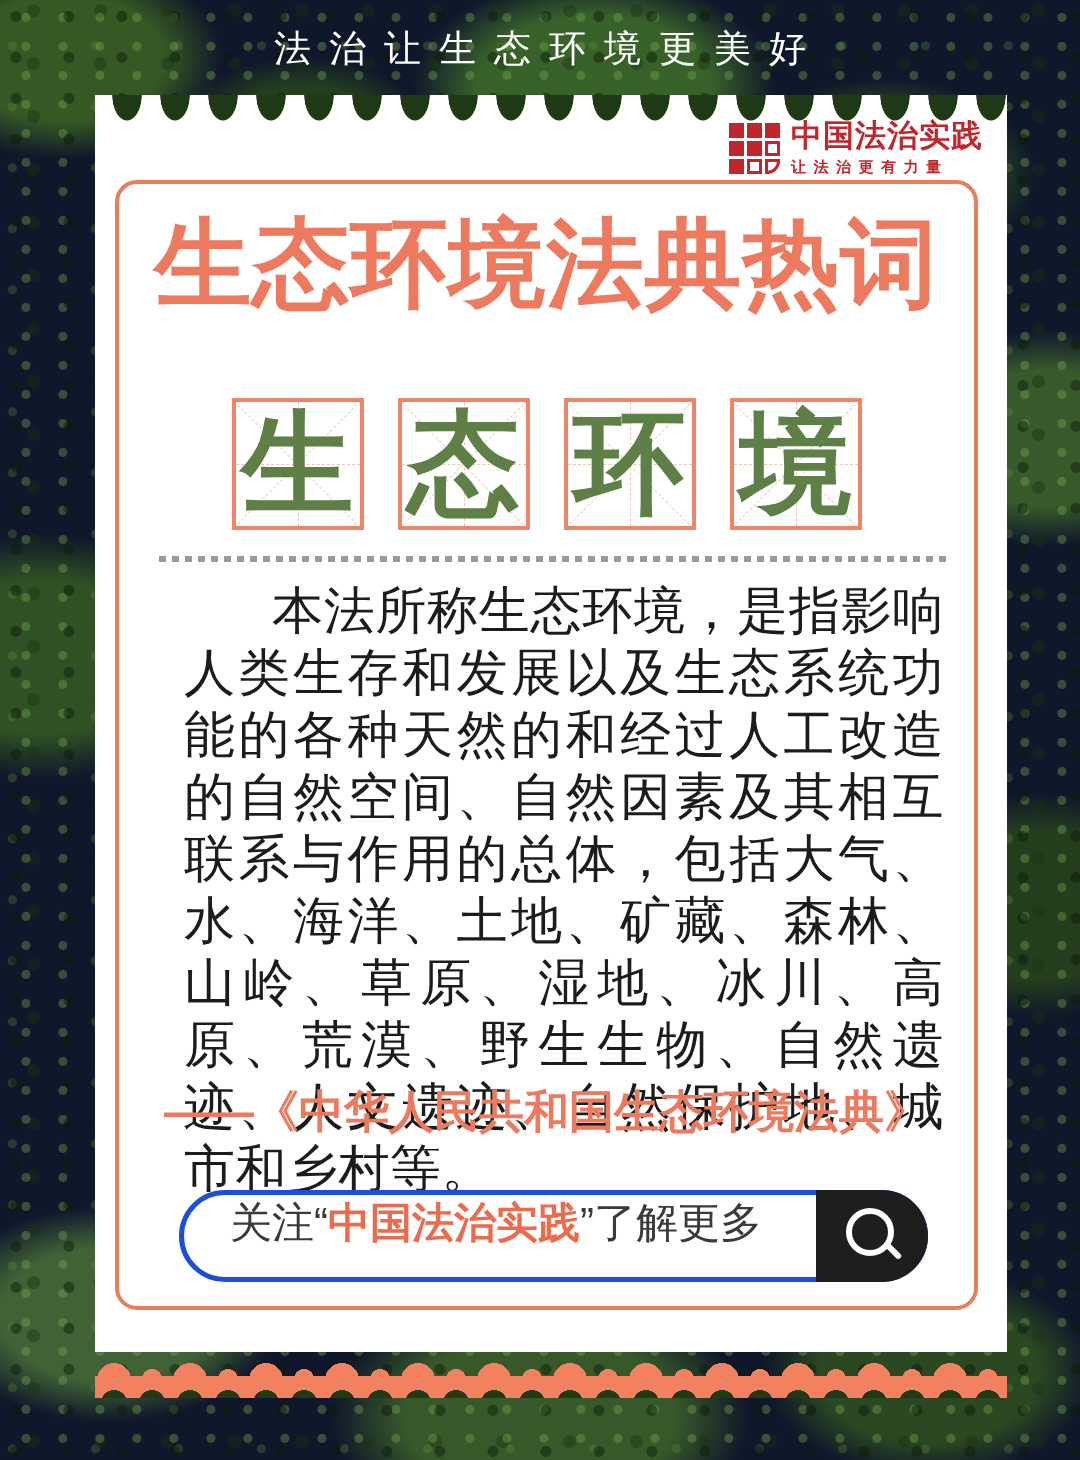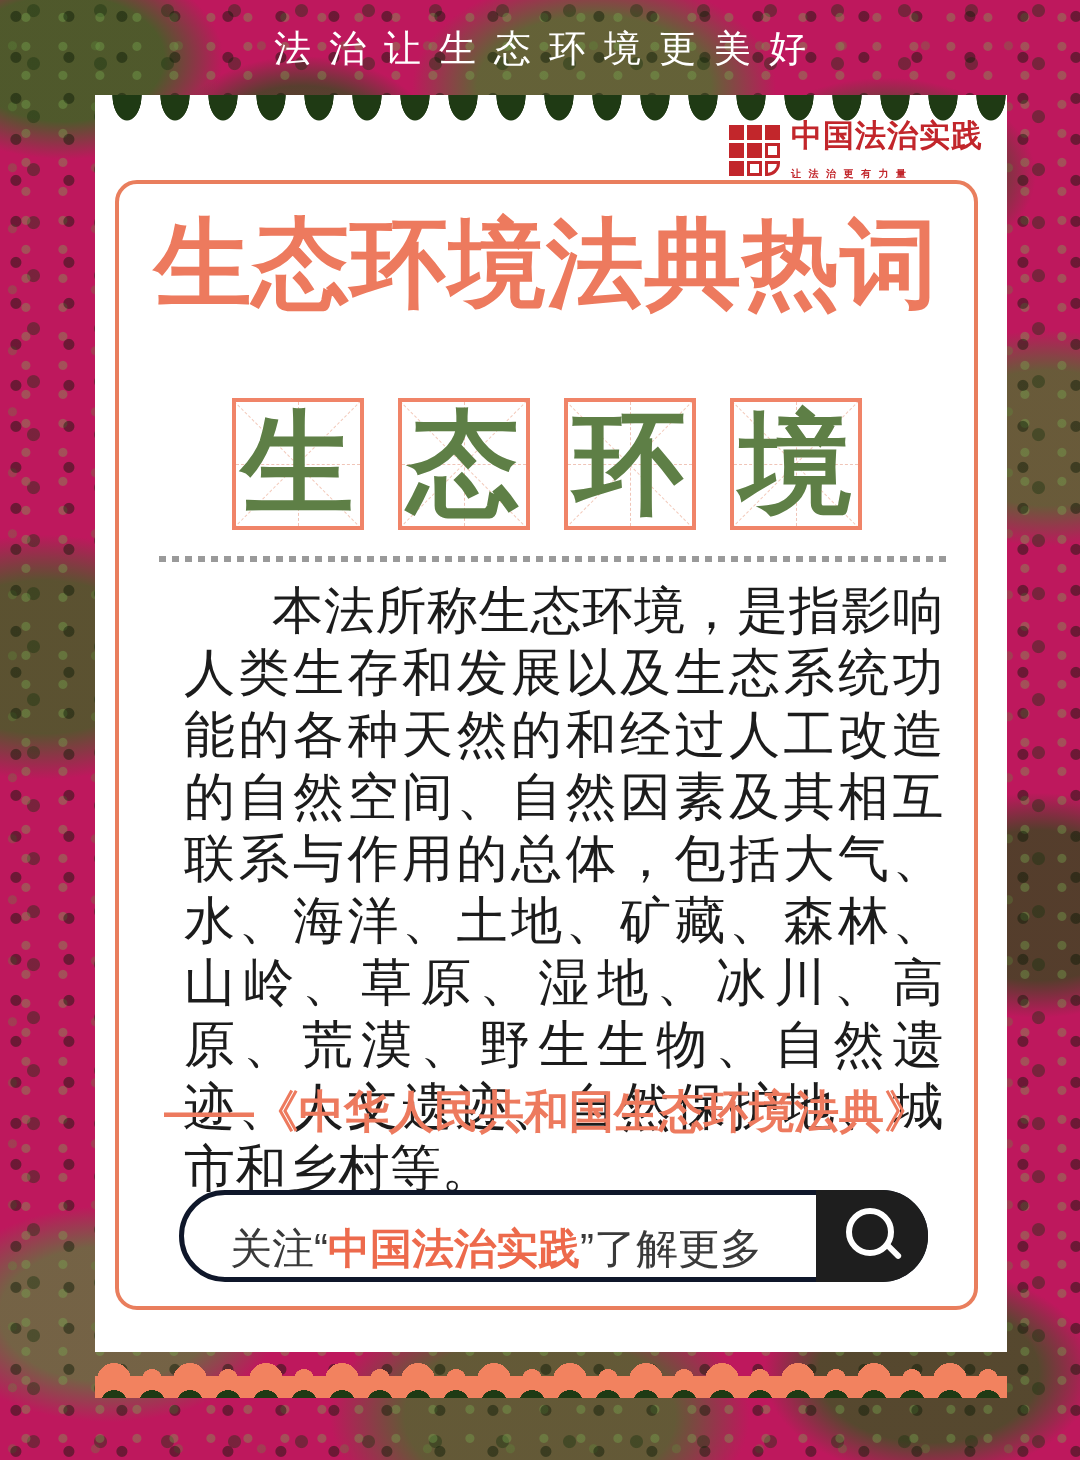--- a/index.html
+++ b/index.html
@@ -1,17 +1,17 @@
 <!DOCTYPE html>
 <html><head>
 <meta charset="utf-8">
 <style>
   html,body{margin:0;padding:0;}
   body{width:1080px;height:1460px;overflow:hidden;font-family:"Liberation Sans","DejaVu Sans",sans-serif;}
-  .poster{position:relative;width:1080px;height:1460px;overflow:hidden;background-color:#be185d;}
+  .poster{position:relative;width:1080px;height:1460px;overflow:hidden;background-color:#0f172a;}
 
   
   .forest{position:absolute;inset:0;
     background-image:
       radial-gradient(220px 140px at 6% 4%,  rgba(60,100,35,.85) 0 45%, transparent 72%),
       radial-gradient(180px 120px at 28% 10%, rgba(44,79,27,.70) 0 50%, transparent 75%),
       radial-gradient(260px 160px at 55% 6%,  rgba(70,122,43,.75) 0 45%, transparent 70%),
       radial-gradient(200px 130px at 82% 12%, rgba(51,88,31,.75) 0 50%, transparent 75%),
       radial-gradient(240px 150px at 97% 30%, rgba(72,116,44,.72) 0 45%, transparent 72%),
       radial-gradient(260px 170px at 4% 45%,  rgba(58,101,34,.75) 0 45%, transparent 72%),
@@ -40,21 +40,21 @@
 
   
   .logo{position:absolute;top:24px;right:24px;display:flex;align-items:center;gap:11px;}
   .logo-grid{display:grid;grid-template-columns:repeat(3,15px);grid-template-rows:repeat(3,15px);gap:3px;}
   .logo-grid i{display:block;box-sizing:border-box;}
   .logo-grid i.f{background:#c2262b;}
   .logo-grid i.o{border:3px solid #c2262b;background:#fff;}
   .logo-grid i.r{border:3px solid #c2262b;background:#fff;border-radius:0 0 13px 0;}
   .logo-txt{display:flex;flex-direction:column;}
   .logo-name{font-size:31px;font-weight:900;color:#c2262b;letter-spacing:1px;line-height:1.1;}
-  .logo-slogan{font-size:10px;font-weight:700;color:#c2262b;letter-spacing:7.5px;margin-top:14px;}
+  .logo-slogan{font-size:15px;font-weight:700;color:#c2262b;letter-spacing:7.5px;margin-top:5px;}
 
   
   .frame{position:absolute;left:20px;top:85px;width:863px;height:1130px;box-sizing:border-box;
     border:4px solid #e97e5d;border-radius:22px;}
 
   .title{position:absolute;top:18px;left:0;right:0;margin:0;text-align:center;
     font-family:"Liberation Serif","DejaVu Serif",serif;font-weight:700;
     font-size:97px;line-height:1.3;color:#ed7a5e;letter-spacing:1px;}
 
   .char-row{position:absolute;top:214px;left:0;right:0;display:flex;justify-content:center;gap:34px;}
@@ -72,21 +72,21 @@
     background:repeating-linear-gradient(90deg,#9a9a9a 0 7px,transparent 7px 13px);}
 
   .law-text{position:absolute;top:396px;left:65px;right:30px;margin:0;
     font-size:51px;line-height:62px;color:#1c1c1c;font-weight:500;
     text-align:justify;text-indent:88px;letter-spacing:0.5px;}
 
   .source{position:absolute;top:902px;left:0;right:0;text-align:center;
     color:#ed7a5e;font-weight:700;font-size:45px;line-height:52px;}
 
   .search-pill{position:absolute;top:1006px;left:60px;right:46px;height:92px;box-sizing:border-box;
-    background:#fff;border:5px solid #0f172a;border-radius:50px;display:flex;align-items:flex-end;cursor:pointer;}
+    background:#fff;border:5px solid #1d4ed8;border-radius:50px;display:flex;align-items:flex-start;cursor:pointer;}
   .search-text{flex:1;padding-left:46px;font-size:42px;color:#3a3a3a;font-weight:500;white-space:nowrap;}
   .search-text .hl{color:#ed6a4c;font-weight:800;}
   .search-cap{position:absolute;top:-5px;bottom:-5px;right:-5px;width:112px;background:#1e1e1e;
     border-radius:0 50px 50px 0;display:flex;align-items:center;justify-content:center;}
   .mag{position:relative;display:block;width:36px;height:36px;border:6px solid #fff;border-radius:50%;margin:-8px 4px 0 0;}
   .mag::after{content:"";position:absolute;width:6px;height:20px;background:#fff;border-radius:3px;
     left:32px;top:32px;transform:rotate(-45deg);transform-origin:top left;}
 
   
   .trim{position:absolute;left:95px;top:1352px;width:912px;height:46px;}

